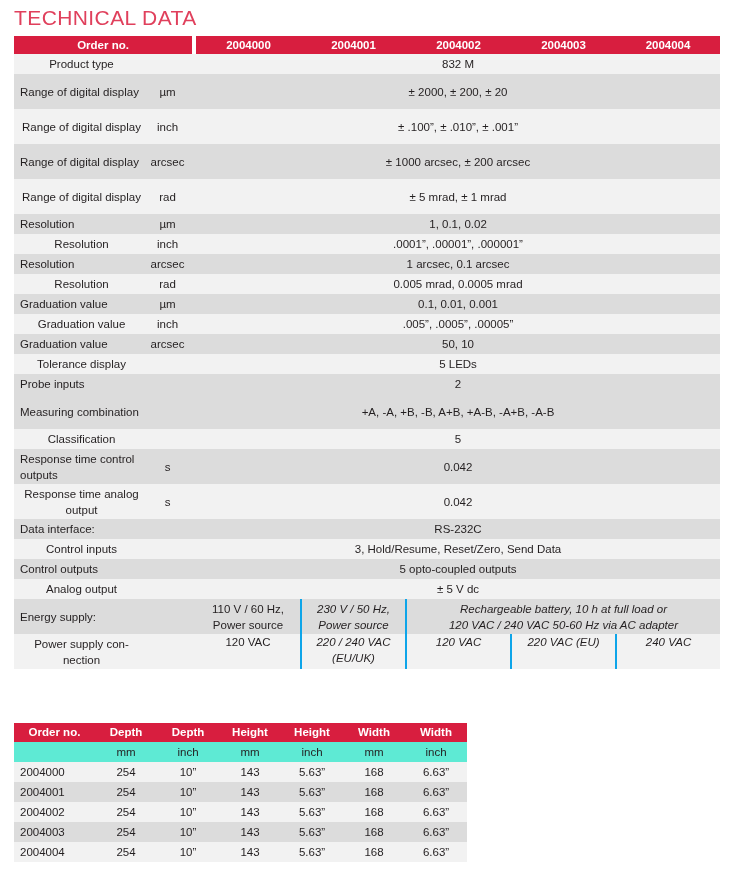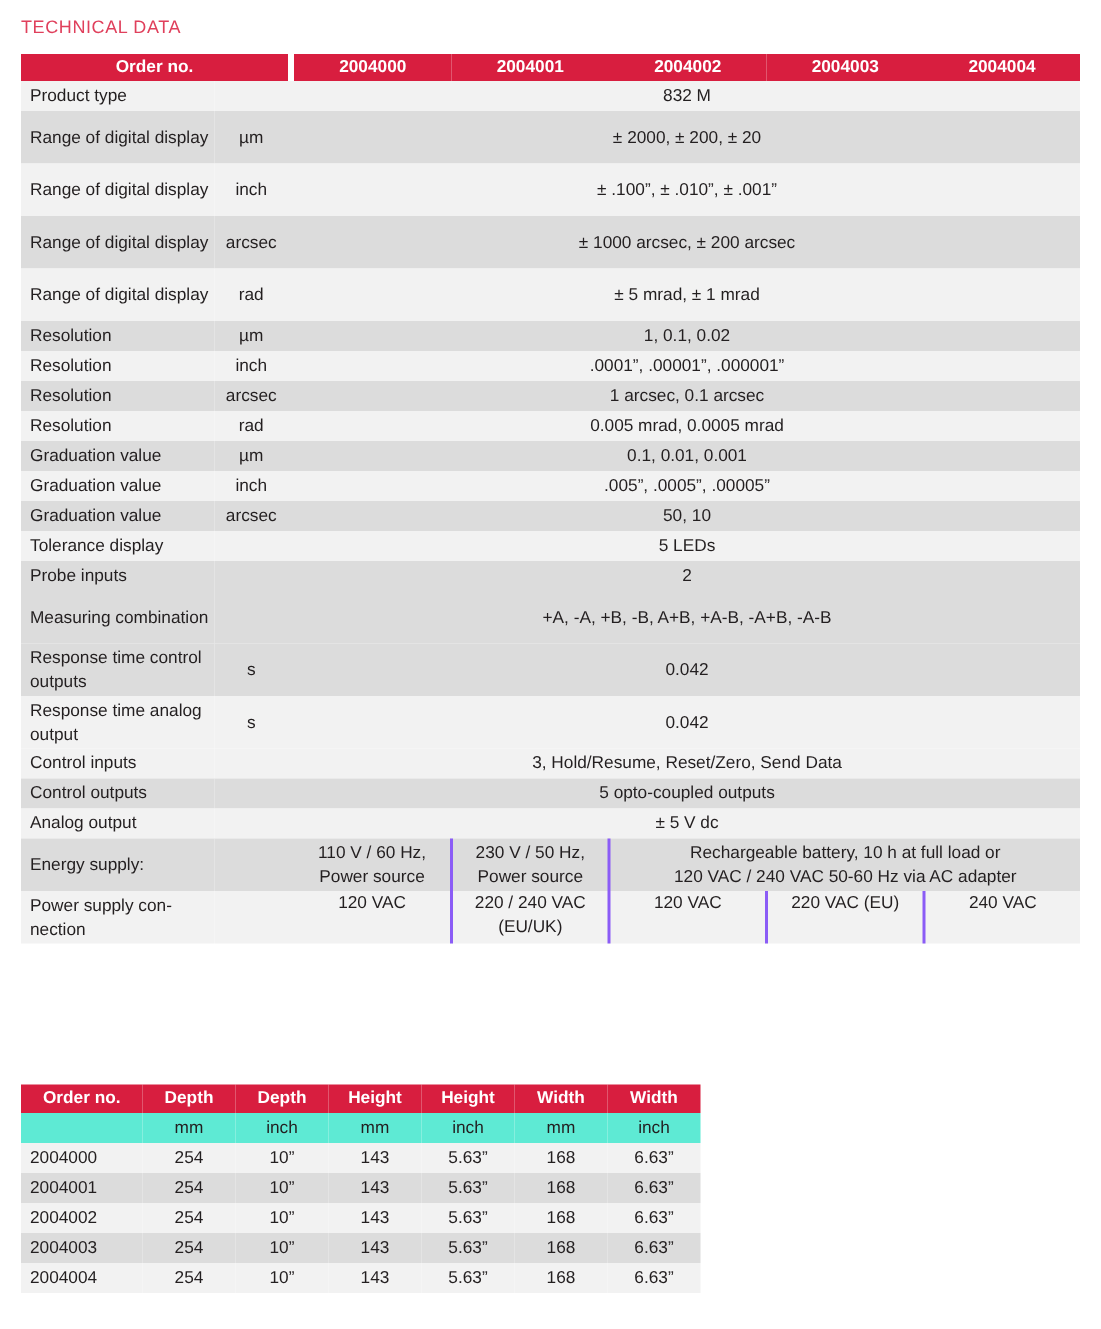--- a/index.html
+++ b/index.html
@@ -17,21 +17,21 @@
   .page {
     position: relative;
     width: 734px;
     height: 886px;
     box-sizing: border-box;
   }
   .section-title {
     position: absolute;
     left: 14px;
     top: 8px;
-    font-size: 12px;
+    font-size: 21px;
     letter-spacing: 0.4px;
     color: #e0405c;
     font-weight: 400;
     line-height: 20px;
     white-space: nowrap;
   }
 
   
   .tbl-main {
     position: absolute;
@@ -58,39 +58,40 @@
     line-height: 18px;
   }
   .tbl-main .hd-label {
     text-align: center;
   }
   .hd-gap {
     background: #ffffff;
     width: 4px;
     padding: 0;
   }
-  .row-a td { background: #f2f2f2; }
+  .row-a td { background: #f2f2f2; text-align: center; }
   .row-b td { background: #dcdcdc; }
   .c-name {
     width: 129px;
     padding-left: 6px !important;
     text-align: left;
   }
   .c-unit {
     width: 49px;
     text-align: center;
   }
   .c-val { text-align: center; }
   .cell1 { height: 20px; line-height: 20px; }
   .cell2 { height: 35px; line-height: 16px; padding-top: 2px; }
   .cell2-name { height: 35px; line-height: 16px; padding-top: 2px; vertical-align: top;}
   .unit-top { vertical-align: top; padding-top: 2px; }
   .val-sub { display: block; }
   .sep-col {
-    border-left: 2px solid #8b5cf6;
+    border-left: 2px solid #0ea5e9;
+    font-style: italic;
   }
 
   
   .tbl-dim {
     position: absolute;
     left: 14px;
     top: 723px;
     width: 453px;
     border-collapse: collapse;
     table-layout: fixed;
@@ -229,31 +230,43 @@
           <td class="c-unit cell1"></td>
           <td class="cell1"></td>
           <td class="c-val cell1" colspan="5">2</td>
         </tr>
         <tr class="row-b">
           <td class="c-name cell2-name">Measuring combination</td>
           <td class="c-unit cell2 unit-top"></td>
           <td class="cell2"></td>
           <td class="c-val cell2" colspan="5">+A, -A, +B, -B, A+B, +A-B, -A+B, -A-B</td>
         </tr>
+        <tr class="row-a">
+          <td class="c-name cell1">Classification</td>
+          <td class="c-unit cell1"></td>
+          <td class="cell1"></td>
+          <td class="c-val cell1" colspan="5">5</td>
+        </tr>
         <tr class="row-b">
           <td class="c-name cell2-name">Response time control outputs</td>
           <td class="c-unit cell2 unit-top">s</td>
           <td class="cell2"></td>
           <td class="c-val cell2" colspan="5">0.042</td>
         </tr>
         <tr class="row-a">
           <td class="c-name cell2-name">Response time analog output</td>
           <td class="c-unit cell2 unit-top">s</td>
           <td class="cell2"></td>
           <td class="c-val cell2" colspan="5">0.042</td>
+        </tr>
+        <tr class="row-b">
+          <td class="c-name cell1">Data interface:</td>
+          <td class="c-unit cell1"></td>
+          <td class="cell1"></td>
+          <td class="c-val cell1" colspan="5">RS-232C</td>
         </tr>
         <tr class="row-a">
           <td class="c-name cell1">Control inputs</td>
           <td class="c-unit cell1"></td>
           <td class="cell1"></td>
           <td class="c-val cell1" colspan="5">3, Hold/Resume, Reset/Zero, Send Data</td>
         </tr>
         <tr class="row-b">
           <td class="c-name cell1">Control outputs</td>
           <td class="c-unit cell1"></td>

